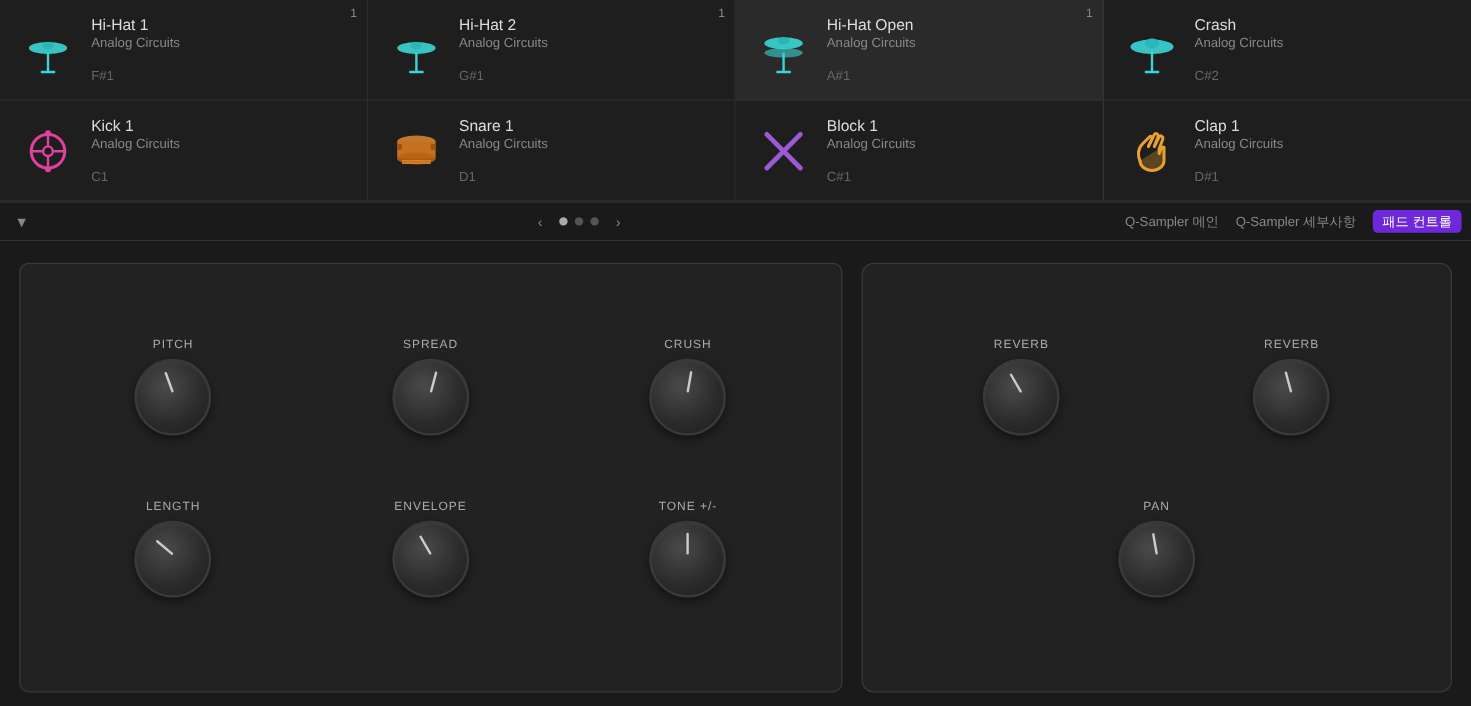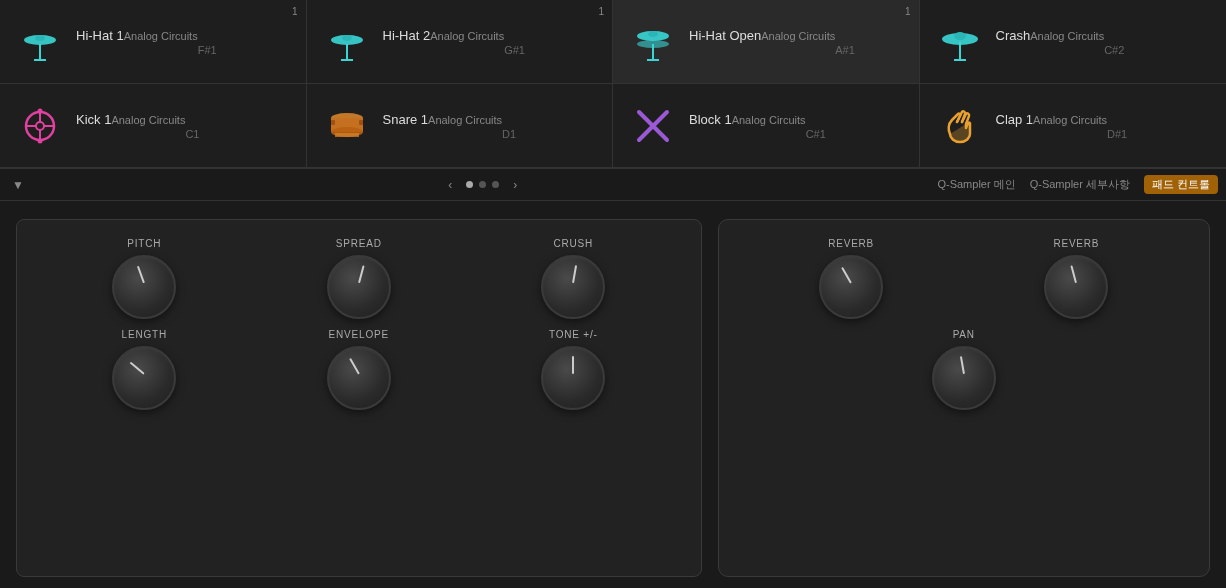--- a/index.html
+++ b/index.html
@@ -46,21 +46,21 @@
       height: 52px;
       display: flex;
       align-items: center;
       justify-content: center;
       flex-shrink: 0;
     }
 
     .pad-info {
       margin-left: 10px;
       display: flex;
-      flex-direction: row;
+      flex-direction: column;
     }
     .pad-name {
       font-size: 13px;
       font-weight: 500;
       color: #ddd;
     }
     .pad-brand {
       font-size: 11px;
       color: #888;
       margin-top: 2px;
@@ -125,21 +125,21 @@
       align-items: center;
       gap: 14px;
     }
     .toolbar-tab {
       font-size: 11px;
       color: #888;
       cursor: pointer;
     }
     .toolbar-tab.active {
       color: #fff;
-      background: #a16207;
+      background: #6d28d9;
       padding: 2px 8px;
       border-radius: 4px;
     }
 
     
     .bottom-area {
       display: flex;
       gap: 0;
       padding: 18px 16px 12px 16px;
       height: calc(588px - 200px);
@@ -178,20 +178,21 @@
       gap: 6px;
       flex: 1;
     }
 
     .knob-label {
       font-size: 10px;
       color: #aaa;
       letter-spacing: 0.8px;
       text-align: center;
       font-weight: 500;
+      margin-top: 44px;
     }
 
     .knob {
       width: 64px;
       height: 64px;
       border-radius: 50%;
       background: radial-gradient(circle at 40% 35%, #4a4a4a, #2a2a2a 60%, #1e1e1e);
       border: 2px solid #3a3a3a;
       position: relative;
       display: flex;

